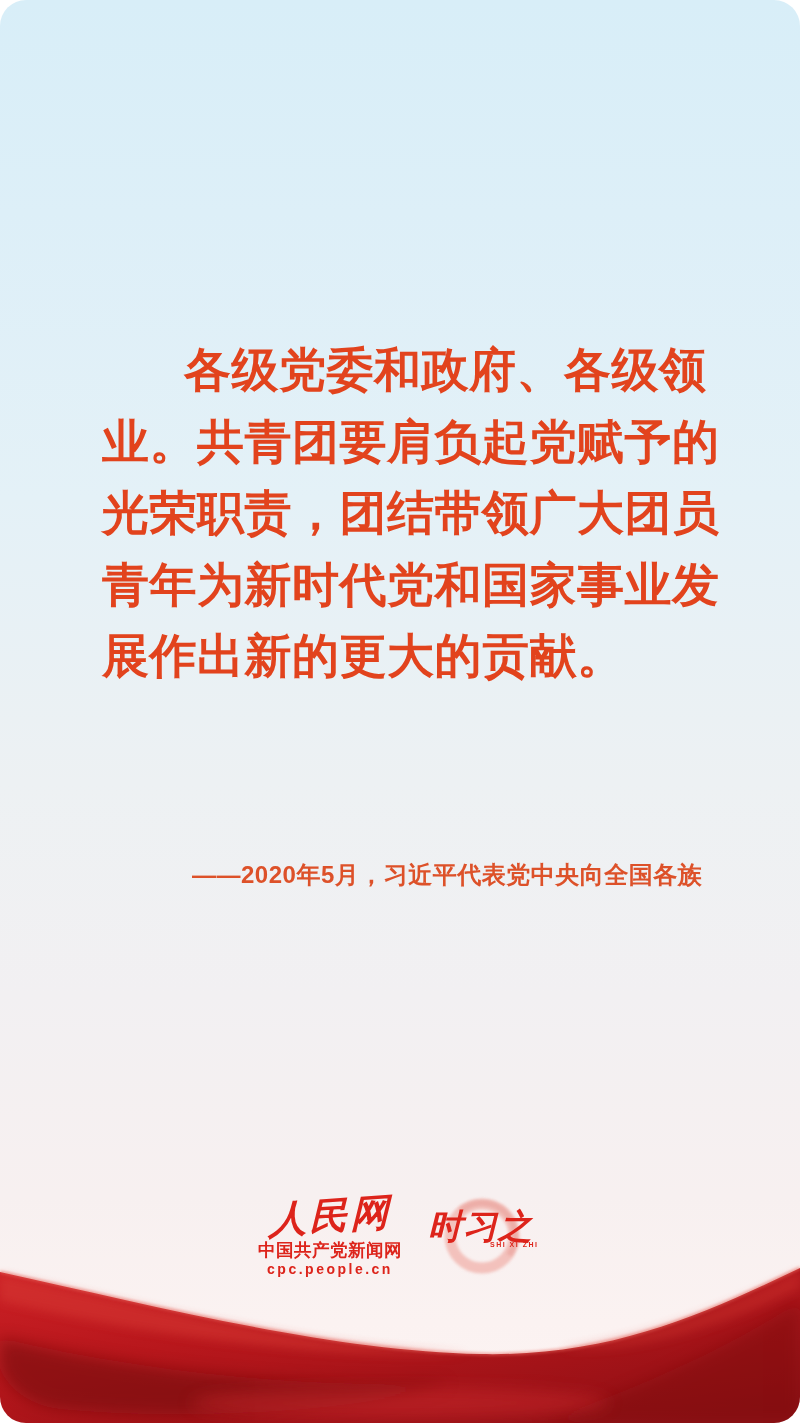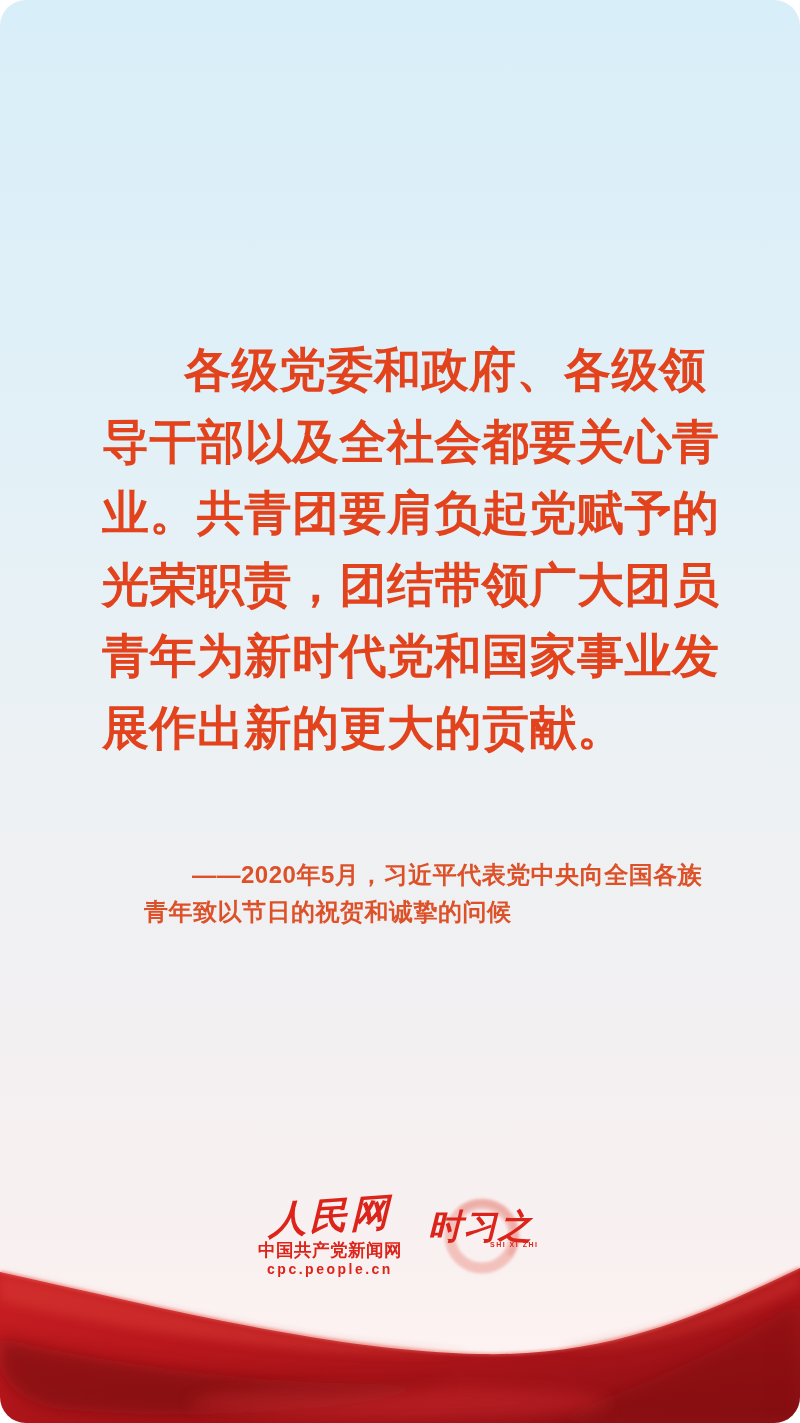--- a/index.html
+++ b/index.html
@@ -138,30 +138,28 @@
     display: block;
   }
 </style>
 </head>
 <body>
 
 <div class="poster">
 
   <div class="quote">
     <div class="qline first">各级党委和政府、各级领</div>
-    <div class="qline">导干部以及全社会都要关心青</div>
     <div class="qline">业。共青团要肩负起党赋予的</div>
     <div class="qline">光荣职责，团结带领广大团员</div>
     <div class="qline">青年为新时代党和国家事业发</div>
     <div class="qline">展作出新的更大的贡献。</div>
   </div>
 
   <div class="attribution">
     <div class="aline first">——2020年5月，习近平代表党中央向全国各族</div>
-    <div class="aline">青年致以节日的祝贺和诚挚的问候</div>
   </div>
 
   <div class="pd-logo">
     <div class="pd-script">人民网</div>
     <div class="pd-site">中国共产党新闻网</div>
     <div class="pd-domain">cpc.people.cn</div>
   </div>
 
   <div class="sxz-logo">
     <svg class="sxz-ring" viewBox="0 0 84 84" xmlns="http://www.w3.org/2000/svg">

